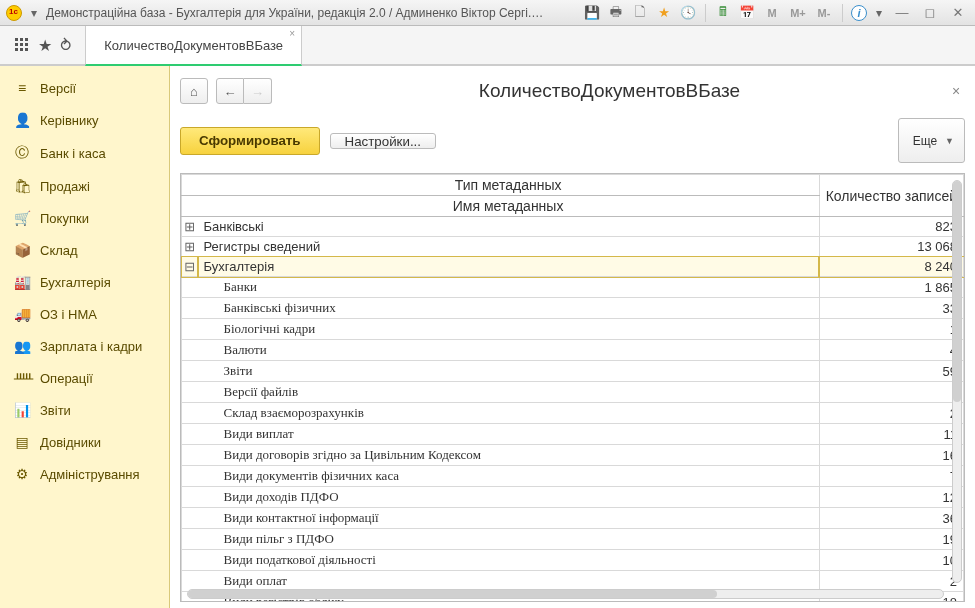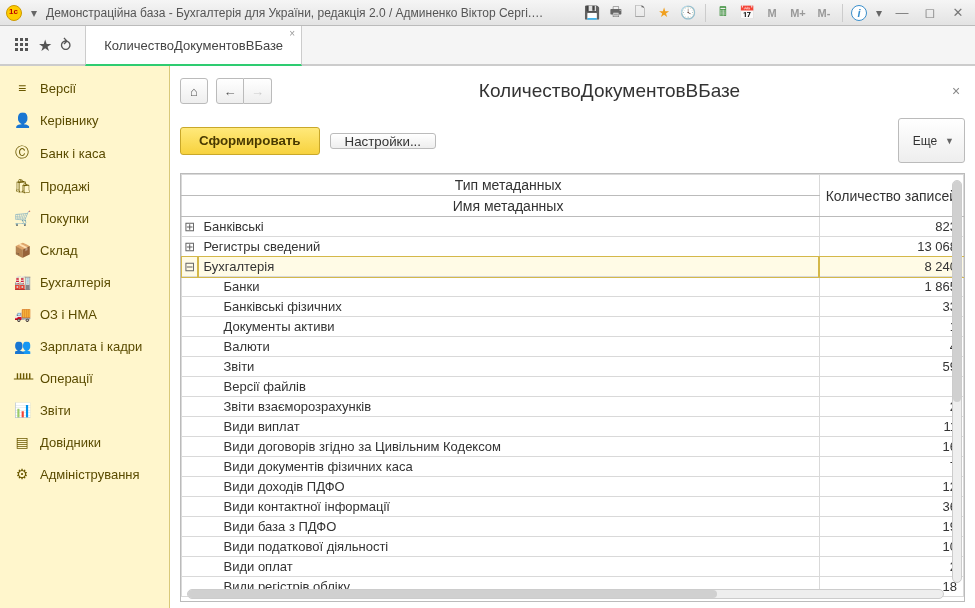--- a/index.html
+++ b/index.html
@@ -61,21 +61,21 @@
 
   
   .gridwrap { flex:1; border:1px solid #bbb; position:relative; overflow:hidden;}
   .grid { width:100%; border-collapse:collapse; font-size:13px; color:#333;}
   .grid th, .grid td { border:1px solid #d9d9d9; padding:2px 6px; height:17px; white-space:nowrap; overflow:hidden;}
   .grid thead th { background:#fff; font-weight:normal; text-align:center; color:#333; font-size:14px;border-bottom:1px solid #bbb;}
   .grid th.qty, .grid td.qty { text-align:right; width:110px; }
   .grid .exp { width:16px; text-align:center; color:#666; cursor:pointer; border-right:none; padding:0;}
   .grid .namecol { border-left:none; }
   .grid .lvl1 td.namecol { padding-left:6px; }
-  .grid .lvl2 td.namecol { padding-left:26px; }
+  .grid .lvl2 td.namecol { padding-left:26px;font-family:Liberation Serif, serif; }
   .grid tr.selected td { outline:1px solid #d4b84a; background:#fffbe6;}
   .hscroll { position:absolute; bottom:2px; left:6px; right:20px; height:10px; background:#eee; border:1px solid #ccc; border-radius:5px;}
   .hscroll .thumb { position:absolute; left:0; top:0; bottom:0; width:70%; background:#d0d0d0; border-radius:5px;}
   .vscroll { position:absolute; right:2px; top:6px; bottom:18px; width:10px; background:#eee; border:1px solid #ccc; border-radius:5px;}
   .vscroll .thumb { position:absolute; left:0; right:0; top:0; height:55%; background:#d0d0d0; border-radius:5px;}
 </style>
 </head>
 <body>
 
 <div class="titlebar">
@@ -236,41 +236,41 @@
               <td class="namecol">Банки</td>
               <td class="qty">1 865</td>
             </tr>
             <tr class="lvl2">
               <td class="exp"></td>
               <td class="namecol">Банківські фізичних</td>
               <td class="qty">33</td>
             </tr>
             <tr class="lvl2">
               <td class="exp"></td>
-              <td class="namecol">Документы активи</td>
+              <td class="namecol">Біологічні кадри</td>
               <td class="qty">1</td>
             </tr>
             <tr class="lvl2">
               <td class="exp"></td>
               <td class="namecol">Валюти</td>
               <td class="qty">4</td>
             </tr>
             <tr class="lvl2">
               <td class="exp"></td>
               <td class="namecol">Звіти</td>
               <td class="qty">59</td>
             </tr>
             <tr class="lvl2">
               <td class="exp"></td>
               <td class="namecol">Версії файлів</td>
               <td class="qty"></td>
             </tr>
             <tr class="lvl2">
               <td class="exp"></td>
-              <td class="namecol">Звіти взаєморозрахунків</td>
+              <td class="namecol">Склад взаєморозрахунків</td>
               <td class="qty">2</td>
             </tr>
             <tr class="lvl2">
               <td class="exp"></td>
               <td class="namecol">Види виплат</td>
               <td class="qty">11</td>
             </tr>
             <tr class="lvl2">
               <td class="exp"></td>
               <td class="namecol">Види договорів згідно за Цивільним Кодексом</td>
@@ -286,21 +286,21 @@
               <td class="namecol">Види доходів ПДФО</td>
               <td class="qty">12</td>
             </tr>
             <tr class="lvl2">
               <td class="exp"></td>
               <td class="namecol">Види контактної інформації</td>
               <td class="qty">36</td>
             </tr>
             <tr class="lvl2">
               <td class="exp"></td>
-              <td class="namecol">Види база з ПДФО</td>
+              <td class="namecol">Види пільг з ПДФО</td>
               <td class="qty">19</td>
             </tr>
             <tr class="lvl2">
               <td class="exp"></td>
               <td class="namecol">Види податкової діяльності</td>
               <td class="qty">10</td>
             </tr>
             <tr class="lvl2">
               <td class="exp"></td>
               <td class="namecol">Види оплат</td>

